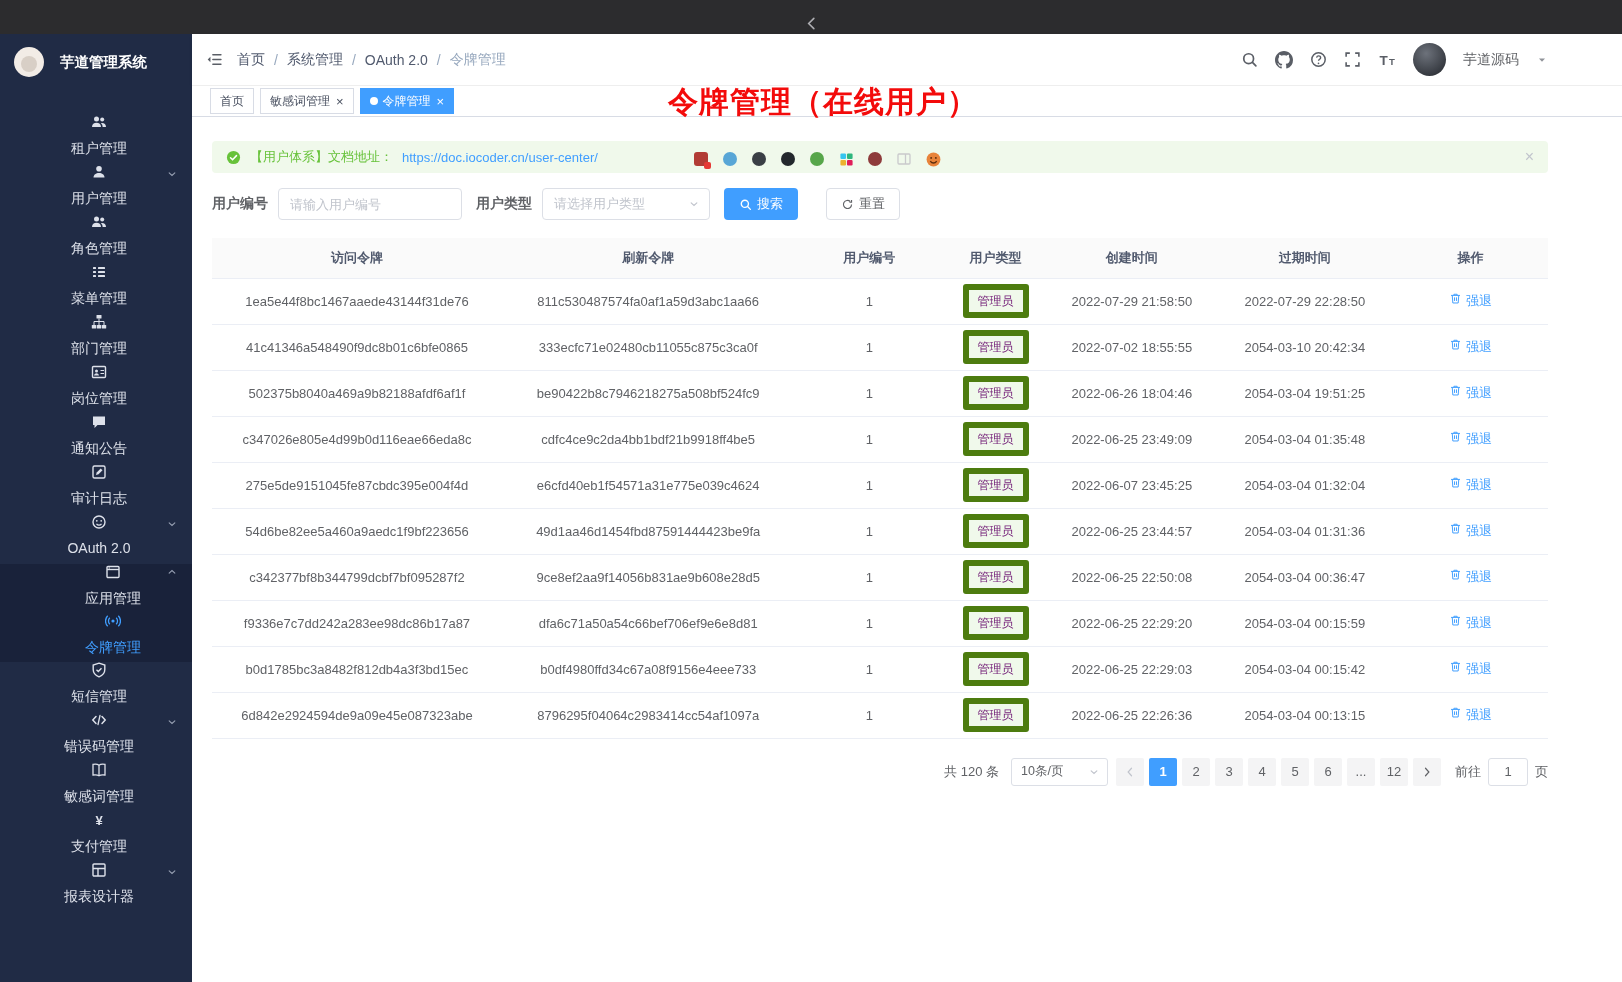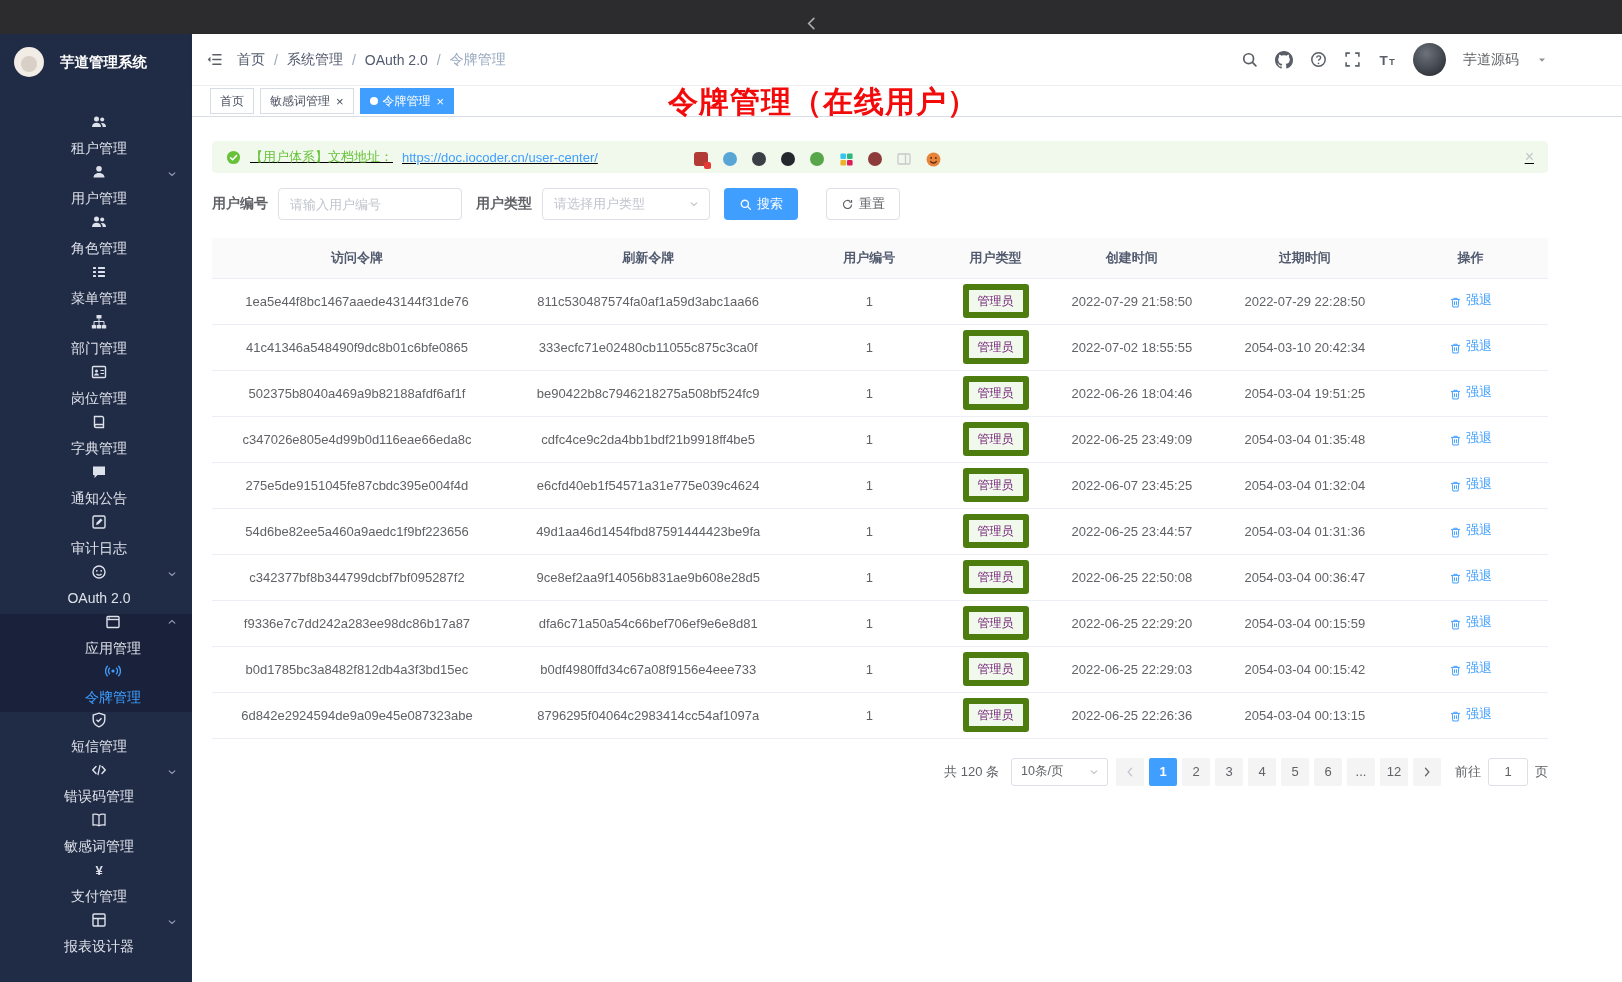--- a/index.html
+++ b/index.html
@@ -52,39 +52,39 @@
   
   .tabsbar { height:31px; display:flex; align-items:center; gap:6px; padding:0 0 0 18px; border-bottom:1px solid #d8dce5; box-shadow:0 1px 3px 0 rgba(0,0,0,.05); background:#fff; }
   .tab { height:26px; display:inline-flex; align-items:center; gap:5px; padding:0 9px; border:1px solid #d8dce5; background:#fff; font-size:12px; color:#495060; cursor:pointer; }
   .tab.active { background:#409eff; border-color:#409eff; color:#fff; }
   .tdot { width:8px; height:8px; border-radius:50%; background:#fff; display:inline-block; }
   .tx { font-size:13px; line-height:1; margin-left:1px; }
 
   
   .content { flex:1; padding:24px 74px 0 20px; background:#fff; overflow:hidden; }
 
-  .alert { height:32px; background:#f0f9eb; border-radius:4px; display:flex; align-items:center; padding:9px 14px; gap:9px;text-decoration:underline; }
+  .alert { height:32px; background:#f0f9eb; border-radius:4px; display:flex; align-items:center; padding:9px 14px; gap:9px; }
   .alert-text { font-size:13px; color:#67c23a; }
   .alert-link { font-size:13px; color:#409eff; cursor:pointer; text-decoration:none; }
   .alert-x { margin-left:auto; color:#c0c4cc; font-size:16px; line-height:1; cursor:pointer; }
 
   .filter { margin-top:15px; display:flex; align-items:center; }
   .f-label { font-size:14px; font-weight:bold; color:#606266; margin-right:10px; }
   .f-input { width:184px; height:32px; border:1px solid #dcdfe6; border-radius:4px; padding:0 11px; font-size:13px; color:#4d7c0f; outline:none; margin-right:14px; }
   .f-input::placeholder { color:#c0c4cc; }
   .f-select { width:168px; height:32px; border:1px solid #dcdfe6; border-radius:4px; display:flex; align-items:center; justify-content:space-between; padding:0 9px 0 11px; color:#c0c4cc; font-size:13px; margin-right:14px; cursor:pointer; background:#fff; }
   .btn { height:32px; border-radius:4px; display:inline-flex; align-items:center; gap:5px; padding:0 14px; font-size:13px; cursor:pointer; border:1px solid transparent; }
   .btn-primary { background:#409eff; color:#fff; margin-right:28px; }
   .btn-plain { background:#fff; border-color:#dcdfe6; color:#606266; }
 
   table.grid { margin-top:18px; width:100%; border-collapse:collapse; table-layout:fixed; }
   .grid th { height:40px; background:#fafafa; font-size:13px; font-weight:bold; color:#515a6e; border-bottom:1px solid #ebeef5; text-align:center; }
   .grid td { height:46px; text-align:center; font-size:13px; color:#606266; border-bottom:1px solid #ebeef5; white-space:nowrap; overflow:hidden; }
   .tag { display:inline-block; padding:2px 9px; background:#f0f9eb; border:6px solid #4d7c0f; color:#701a75; font-size:12px; border-radius:3px; line-height:1.5; }
-  .op { color:#409eff; display:inline-flex; align-items:flex-end; gap:4px; cursor:pointer; font-size:13px; }
+  .op { color:#409eff; display:inline-flex; align-items:flex-start; gap:4px; cursor:pointer; font-size:13px; }
 
   .pagination { margin-top:19px; display:flex; align-items:center; justify-content:flex-end; gap:8px; font-size:13px; color:#606266; }
   .pg-total { margin-right:4px; }
   .pg-size { width:97px; height:28px; border:1px solid #dcdfe6; border-radius:3px; display:flex; align-items:center; justify-content:space-between; padding:0 7px 0 9px; color:#606266; font-size:12.5px; cursor:pointer; }
   .page-list { display:flex; align-items:center; gap:5px; }
   .pg-btn { min-width:28px; height:28px; border-radius:2px; background:#f4f4f5; display:inline-flex; align-items:center; justify-content:center; font-size:13px; color:#606266; cursor:pointer; padding:0 4px; }
   .pg-btn.active { background:#409eff; color:#fff; font-weight:bold; }
   .pg-btn.disabled { color:#c0c4cc; }
   .pg-goto { display:flex; align-items:center; gap:7px; margin-left:6px; }
   .pg-input { width:40px; height:28px; border:1px solid #dcdfe6; border-radius:3px; text-align:center; font-size:13px; color:#606266; outline:none; }
@@ -268,29 +268,20 @@
               <circle cx="5.5" cy="7" r="1.5" fill="currentColor"></circle>
               <path d="M3 11.5c.4-1.5 1.4-2.2 2.5-2.2s2.1.7 2.5 2.2z" fill="currentColor"></path>
               <path d="M9.5 6.5h3.5M9.5 9.5h3.5" stroke="currentColor" stroke-width="1.2"></path>
             </svg>
           </span>
           <span class="mi-label">岗位管理</span>
         </div>
         <div class="menu-item">
           <span class="mi-icon">
             <svg viewBox="0 0 16 16" width="16" height="16" aria-hidden="true">
-              <path d="M3.5 2.5h7.5a1.5 1.5 0 0 1 1.5 1.5v9.5H5a1.5 1.5 0 0 1-1.5-1.5z" fill="none" stroke="currentColor" stroke-width="1.4"></path>
-              <path d="M3.5 12A1.5 1.5 0 0 1 5 10.5h7.5" fill="none" stroke="currentColor" stroke-width="1.4"></path>
-            </svg>
-          </span>
-          <span class="mi-label">字典管理</span>
-        </div>
-        <div class="menu-item">
-          <span class="mi-icon">
-            <svg viewBox="0 0 16 16" width="16" height="16" aria-hidden="true">
               <path d="M2 2.5h12v8.5H6.5L3.5 14v-3H2z" fill="currentColor"></path>
             </svg>
           </span>
           <span class="mi-label">通知公告</span>
         </div>
         <div class="menu-item">
           <span class="mi-icon">
             <svg viewBox="0 0 16 16" width="16" height="16" aria-hidden="true">
               <rect x="2" y="2" width="12" height="12" rx="1.5" fill="none" stroke="currentColor" stroke-width="1.4"></rect>
               <path d="M5 11l.7-2.5 4-4 1.8 1.8-4 4L5 11z" fill="currentColor"></path>

